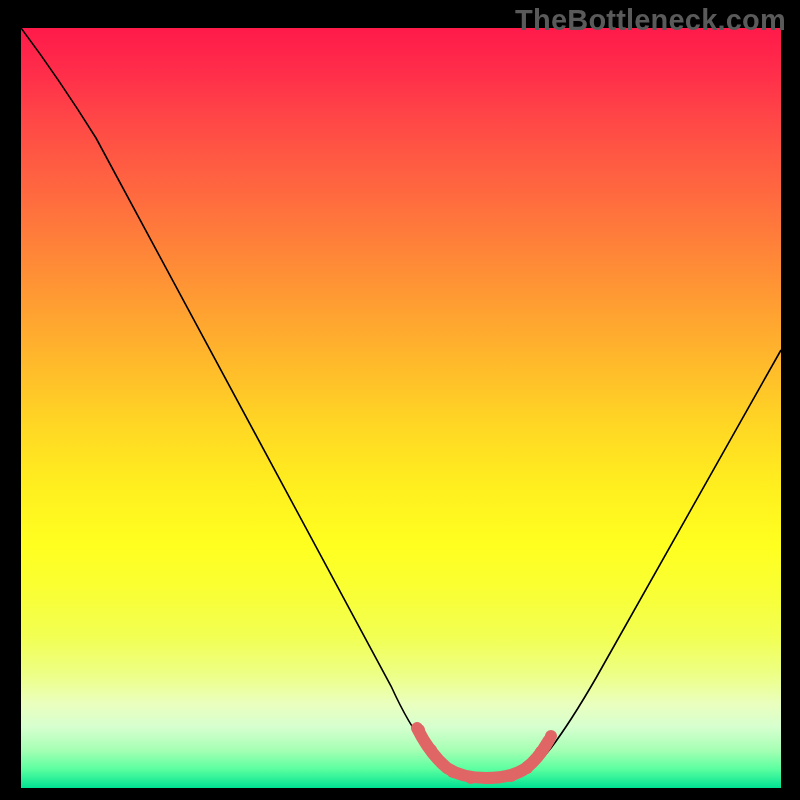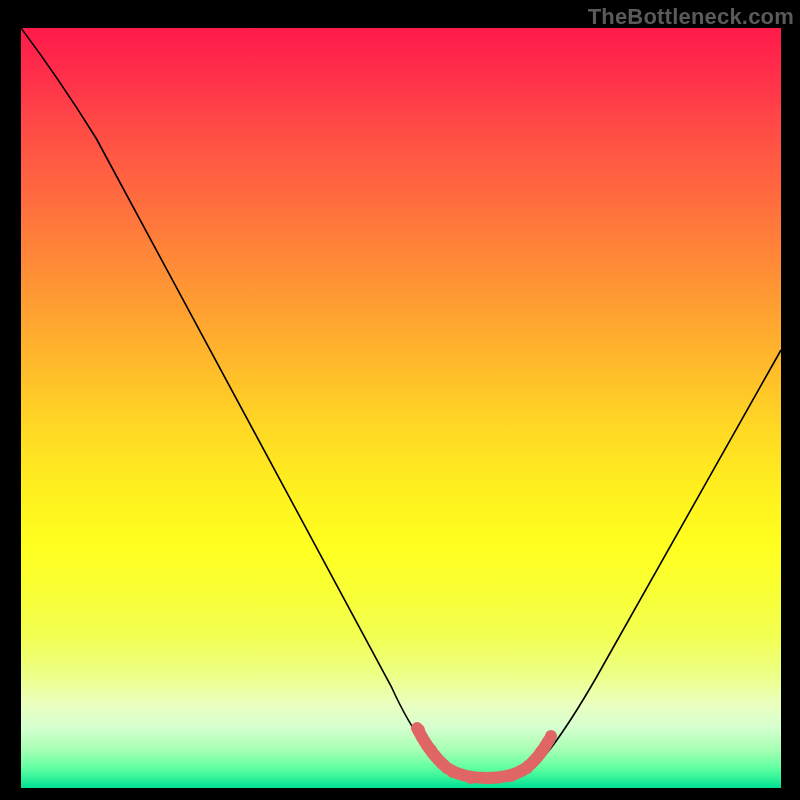--- a/index.html
+++ b/index.html
@@ -6,23 +6,23 @@
   html, body { width: 800px; height: 800px; background: #000; overflow: hidden; }
   .container {
     position: relative;
     width: 800px;
     height: 800px;
     background: #000;
   }
   .watermark {
     position: absolute;
     top: 4px;
-    right: 6px;
+    right: 14px;
     font-family: Arial, Helvetica, sans-serif;
-    font-size: 22px;
+    font-size: 29px;
     font-weight: 600;
     color: #5a5a5a;
     letter-spacing: 0.2px;
     z-index: 10;
   }
   .plot-area {
     position: absolute;
     left: 21px;
     top: 28px;
     width: 760px;

